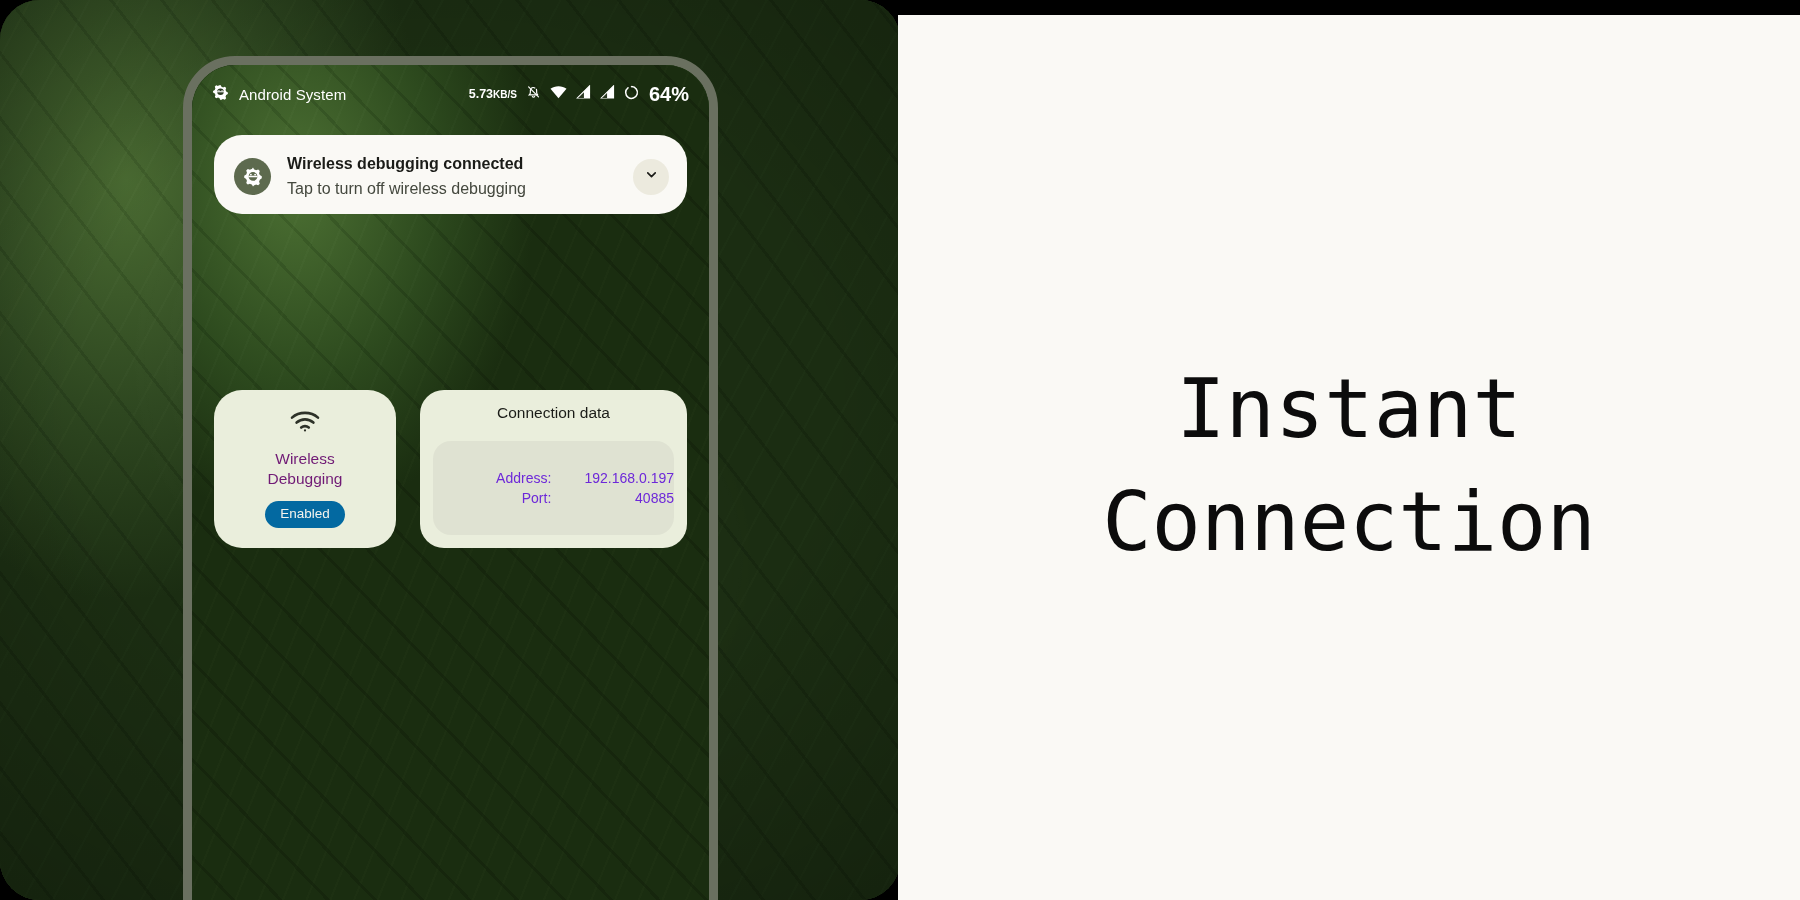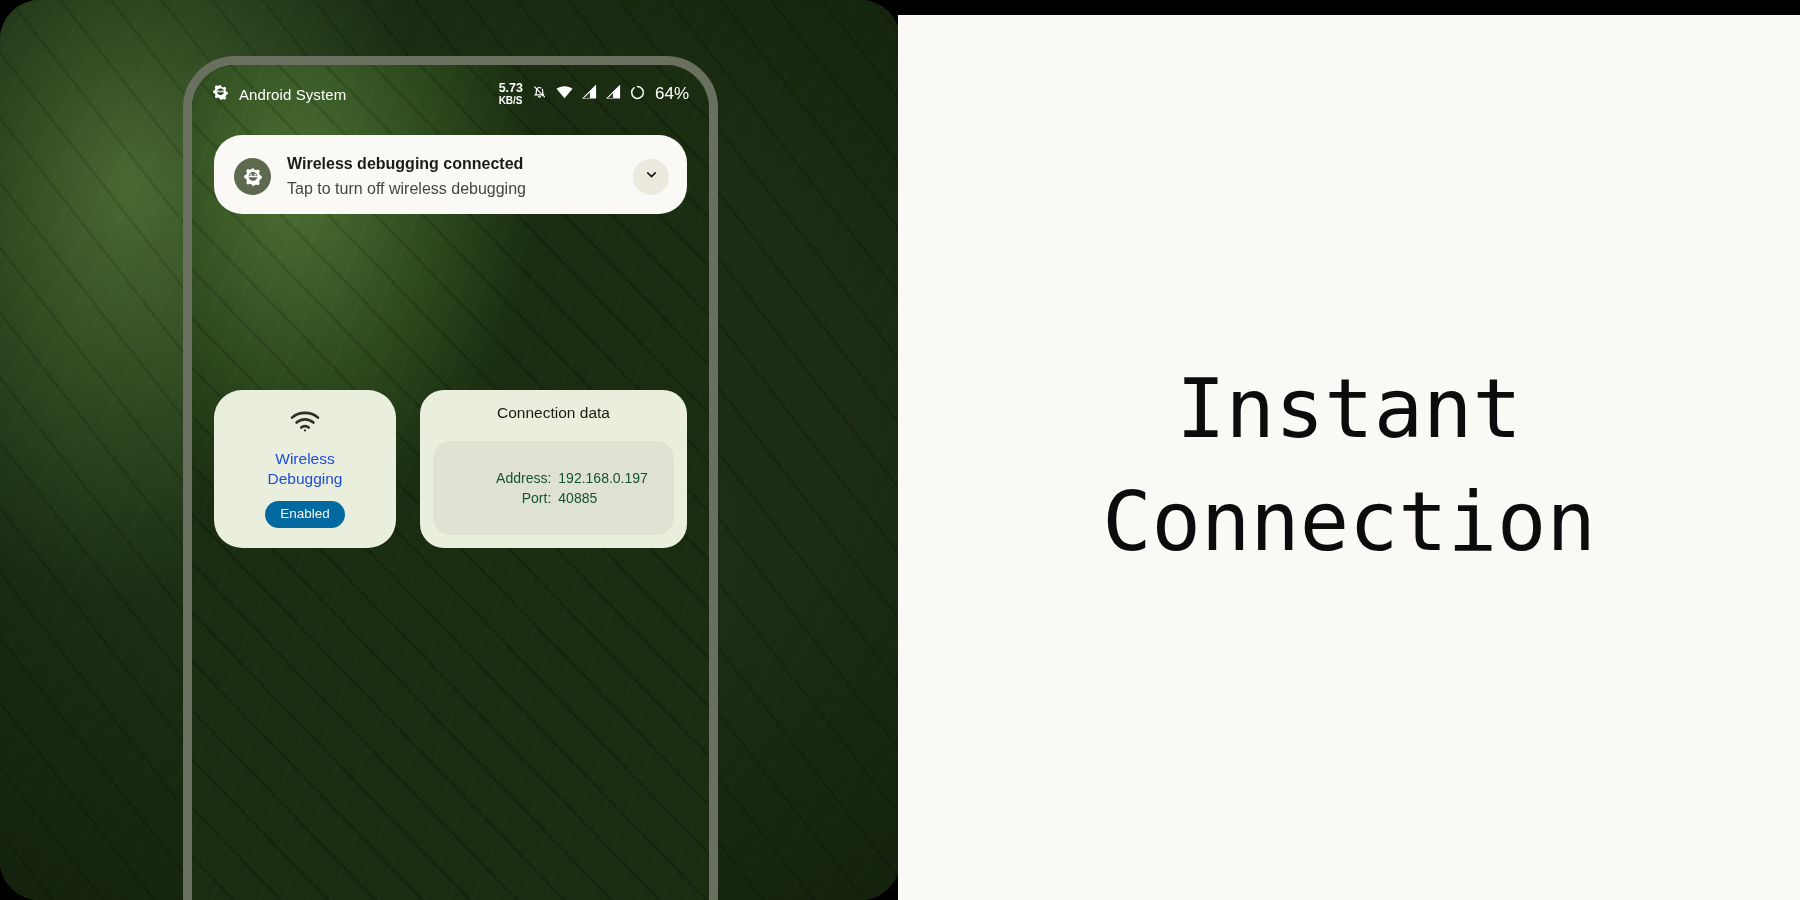--- a/index.html
+++ b/index.html
@@ -117,24 +117,24 @@
     width:517px; height:34px;
     display:flex;
     align-items:center;
     justify-content:space-between;
     padding:0 20px;
     color:#fff;
   }
   .sb-left{ display:flex; align-items:center; gap:10px; }
   .sb-app-name{ font-size:15px; letter-spacing:.1px; }
   .sb-right{ display:flex; align-items:center; gap:9px; }
-  .net-speed{ display:flex; flex-direction:column; line-height:1; }
+  .net-speed{ display:flex; flex-direction:row; align-items:center; line-height:1; }
   .net-speed .val{ font-size:12.5px; font-weight:700; }
   .net-speed .unit{ font-size:10px; font-weight:700; margin-top:1px; }
-  .batt-pct{ font-size:17px; font-weight:400; margin-left:1px;text-align:center; }
+  .batt-pct{ font-size:20px; font-weight:700; margin-left:1px;text-align:center; }
   .sb-icon{ display:block; }
 
   
   .notification{
     position:absolute;
     left:22px; top:70px;
     width:473px;
     background:#faf9f5;
     border-radius:28px;
     padding:20px 18px 16px 20px;
@@ -173,21 +173,21 @@
   .widget-toggle{
     width:182px; height:158px;
     background:#eaeedc;
     border-radius:28px;
     display:flex; flex-direction:column;
     align-items:center; justify-content:center;
     padding:14px 10px;
   }
   .wifi-icon{ margin-bottom:13px; }
   .widget-toggle-label{
-    font-size:15.5px; color:#1d4ed8;
+    font-size:15.5px; color:#701a75;
     text-align:center; line-height:1.28;
     margin-bottom:12px;
   }
   .enabled-pill{
     background:#0369a1;
     color:#f4f4ee;
     font-size:13.5px;
     padding:6px 15px 7px;
     border-radius:16px;
     line-height:1;
@@ -206,25 +206,25 @@
   }
   .conn-box{
     flex:1 1 auto;
     background:#dfe2d2;
     border-radius:18px;
     display:flex; flex-direction:column;
     align-items:center; justify-content:center;
   }
   .conn-line{
     display:flex; width:100%;
-    font-size:14px; color:#14532d;
+    font-size:14px; color:#6d28d9;
     line-height:1.45;
   }
   .conn-key{ flex:0 0 52%; text-align:right; padding-right:7px; }
-  .conn-val{ flex:1 1 auto; text-align:left; }
+  .conn-val{ flex:1 1 auto; text-align:right; }
 </style>
 </head>
 <body>
 
 <div class="canvas">
 
   <div class="left-panel">
     <div class="wallpaper"></div>
     <div class="vignette"></div>
 

